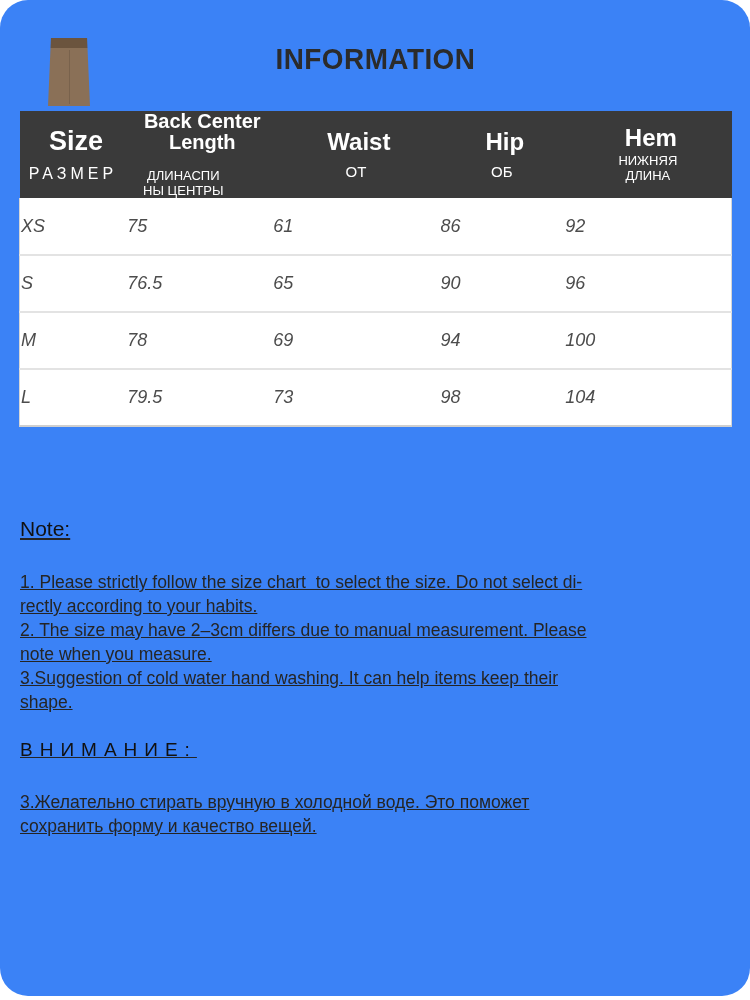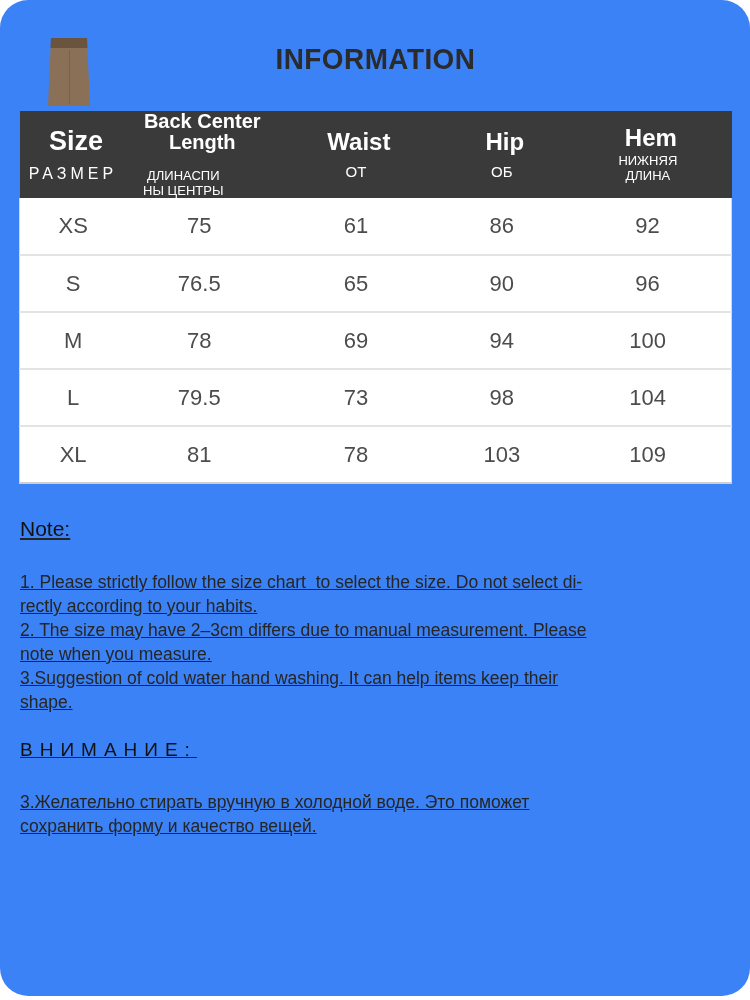--- a/index.html
+++ b/index.html
@@ -53,24 +53,25 @@
   .col-size .h-en{font-size:27px;}
   .col-bcl .h-en{font-size:20px;line-height:21px;margin-bottom:15px;}
   .h-ru{font-weight:400;font-size:15px;line-height:17px;white-space:pre-line;}
   .col-size .h-ru{font-size:16px;letter-spacing:4px;}
   .col-bcl .h-ru{font-size:13px;line-height:15px;transform:translateX(-16px);}
   .hem-box{display:inline-block;text-align:center;}
   .col-hem .h-en{margin-bottom:3px;}
   .col-hem .h-ru{font-size:13px;line-height:15px;}
 
   tbody td{
-    height:57px;text-align:center;vertical-align:middle;
-    font-size:22px;color:var(--body-text);
+    height:57px;vertical-align:middle;
+    font-size:18px;color:var(--body-text);
     border-bottom:2px solid var(--divider);
     background:#ffffff;
+    font-style:italic;
   }
   tbody td:first-child{border-left:1px solid #d6d6d6;}
   tbody td:last-child{border-right:1px solid #d6d6d6;}
   tbody tr:last-child td{border-bottom:2px solid #cfcfcf;}
 
   
   .notes{
     position:absolute;left:20px;top:517px;width:714px;
     color:var(--note-text);
     text-decoration:underline;
@@ -158,27 +159,20 @@
         <td>94</td>
         <td>100</td>
       </tr>
       <tr>
         <td>L</td>
         <td>79.5</td>
         <td>73</td>
         <td>98</td>
         <td>104</td>
       </tr>
-      <tr>
-        <td>XL</td>
-        <td>81</td>
-        <td>78</td>
-        <td>103</td>
-        <td>109</td>
-      </tr>
     </tbody>
   </table>
 
   <section class="notes">
     <h2 class="note-heading-en">Note:</h2>
     <p>1. Please strictly follow the size chart  to select the size. Do not select di-
 rectly according to your habits.</p>
     <p>2. The size may have 2–3cm differs due to manual measurement. Please
 note when you measure.</p>
     <p>3.Suggestion of cold water hand washing. It can help items keep their

